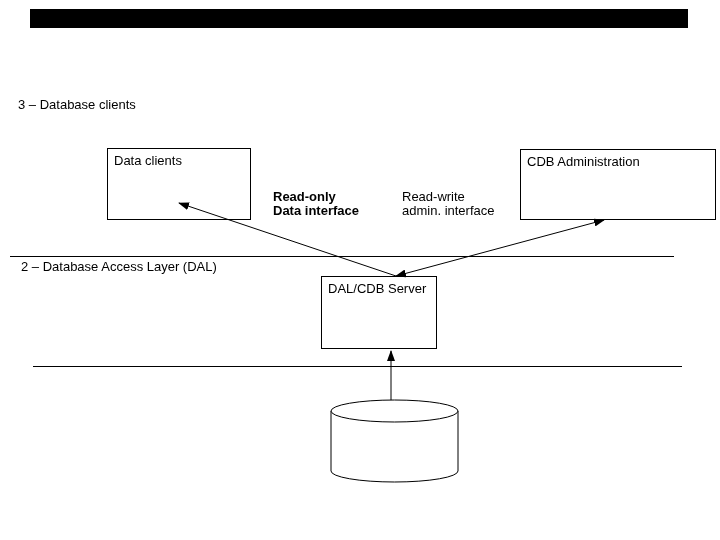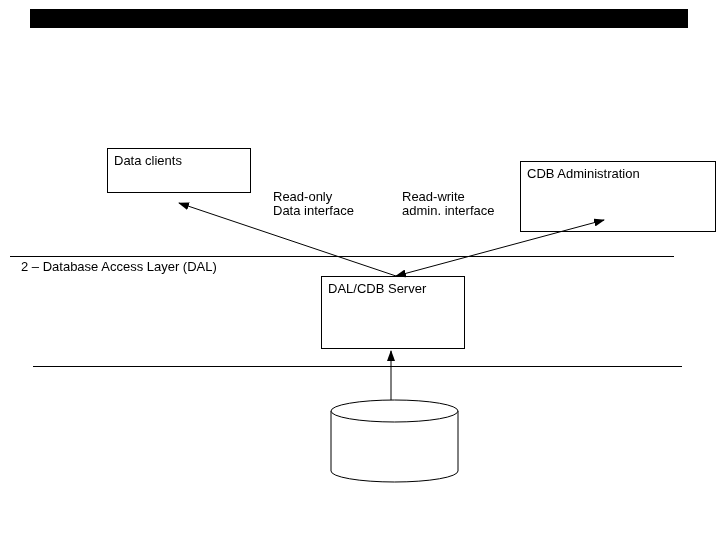--- a/index.html
+++ b/index.html
@@ -35,45 +35,46 @@
     white-space: nowrap;
     line-height: 14px;
   }
   .node {
     position: absolute;
     box-sizing: border-box;
     border: 1px solid #000000;
     background: #ffffff;
     padding: 4px 6px;
   }
-  .node-data-clients   { left: 107px; top: 148px; width: 144px; height: 45px; }
-  .node-cdb-admin      { left: 520px; top: 149px; width: 196px; height: 71px; margin-top: 12px; }
-  .node-dal-server     { left: 321px; top: 276px; width: 144px; height: 73px; }
+  .node-data-clients   { left: 107px; top: 148px; width: 144px; height: 72px; }
+  .node-cdb-admin      { left: 520px; top: 149px; width: 196px; height: 71px; }
+  .node-dal-server     { left: 321px; top: 276px; width: 116px; height: 73px; }
   .lbl-layer3 { left: 18px; top: 97px; }
   .lbl-layer2 { left: 21px; top: 259px; }
   .lbl-layer1 { left: 16px; top: 370px; }
-  .lbl-read-only  { left: 273px; top: 190px; }
+  .lbl-read-only  { left: 273px; top: 190px; font-weight: bold; }
   .lbl-read-write { left: 402px; top: 190px; }
   .lbl-database   { left: 338px; top: 425px; }
   svg.overlay {
     position: absolute;
     left: 0;
     top: 0;
     width: 720px;
     height: 540px;
     pointer-events: none;
   }
 </style>
 </head>
 <body>
 
 <div class="canvas">
 
   <div class="title-bar"></div>
 
+  <div class="lbl lbl-layer3">3 – Database clients</div>
   <div class="lbl lbl-layer2">2 – Database Access Layer (DAL)</div>
 
   <div class="node node-data-clients">
     <span>Data clients</span>
   </div>
   <div class="node node-cdb-admin">
     <span>CDB Administration</span>
   </div>
   <div class="node node-dal-server">
     <span>DAL/CDB Server</span>

